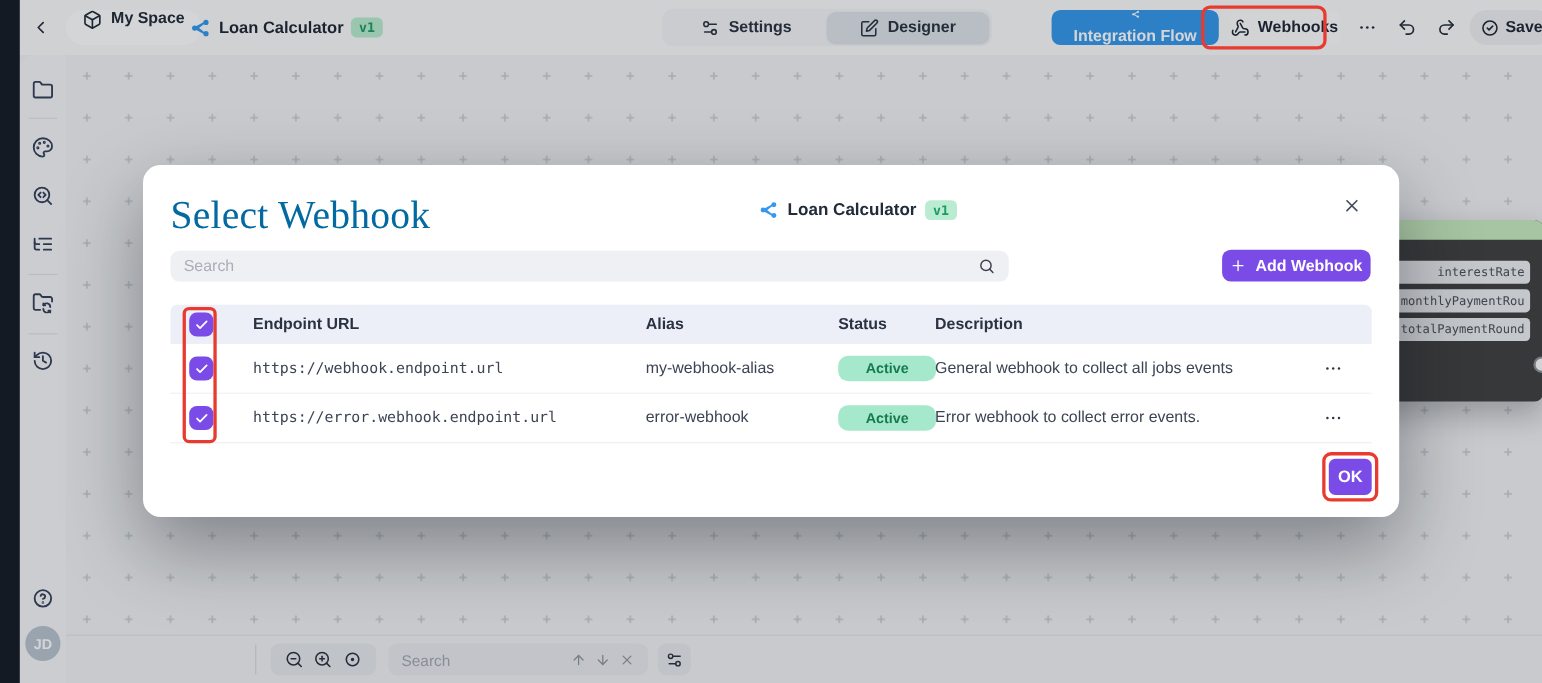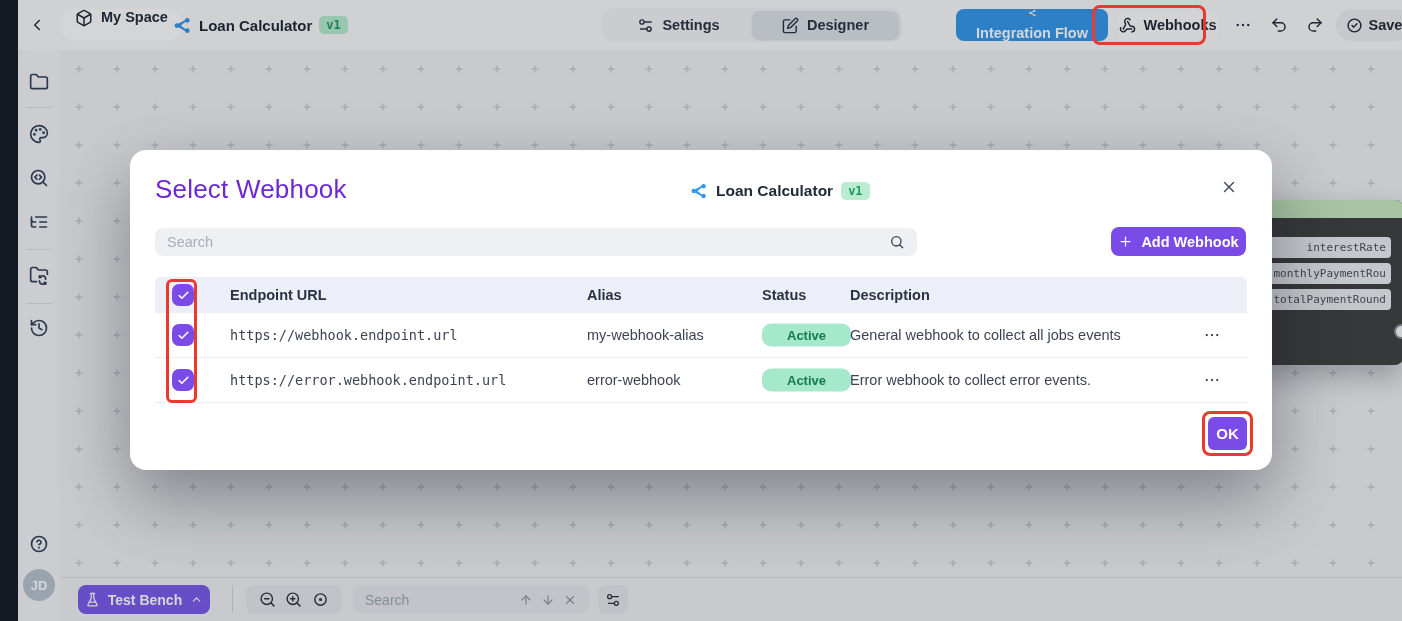--- a/index.html
+++ b/index.html
@@ -54,21 +54,21 @@
   .bb-search { position:absolute; left:335px; top:535px; width:236px; height:29px; background:#e9ebef; border-radius:8px; display:flex; align-items:center; padding:0 12px; gap:8px; }
   .bb-search input { flex:1; border:none; outline:none; background:transparent; font-size:14px; color:#3c4453; font-family:"Liberation Sans", sans-serif; min-width:0; }
   .bb-search input::placeholder { color:#a3a9b4; }
   .bb-ic { width:14px; height:14px; color:#8f96a0; cursor:pointer; flex:0 0 auto; }
   .btn-bb-settings { position:absolute; left:580px; top:535px; width:30px; height:29px; background:#e7e9ed; border-radius:8px; display:flex; align-items:center; justify-content:center; color:#2a3342; cursor:pointer; }
   .help { position:absolute; left:11px; top:484px; width:20px; height:20px; color:#33405a; cursor:pointer; }
 
   
   .dim { position:absolute; inset:0; background:rgba(18,22,30,.18); z-index:50; }
   .modal { position:absolute; left:130px; top:150px; width:1142px; height:320px; background:#ffffff; border-radius:16px; box-shadow:0 28px 70px rgba(10,15,25,.38); z-index:100; }
-  .m-title { position:absolute; left:25px; top:24px; font-size:26px; font-weight:500; color:#6d28d9; letter-spacing:.2px; }
+  .m-title { position:absolute; left:25px; top:24px; font-size:36px; font-weight:500; color:#0369a1; letter-spacing:.2px;font-family:Liberation Serif, serif; }
   .m-app { position:absolute; left:560px; top:29px; height:24px; display:flex; align-items:center; gap:8px; }
   .m-app .name { font-size:15.5px; font-weight:600; color:#222b3a; }
   .m-close { position:absolute; right:34px; top:28px; width:18px; height:18px; color:#454d5b; cursor:pointer; }
   .m-search { position:absolute; left:25px; top:78px; width:762px; height:28px; background:#eef0f3; border-radius:8px; display:flex; align-items:center; padding:0 12px; }
   .m-search input { flex:1; border:none; outline:none; background:transparent; font-size:14.5px; color:#3c4453; font-family:"Liberation Sans", sans-serif; }
   .m-search input::placeholder { color:#a9aeb9; }
   .m-search .sic { width:16px; height:16px; color:#3a4150; cursor:pointer; }
   .btn-add { position:absolute; right:26px; top:77px; width:135px; height:29px; background:#7b4be8; border-radius:8px; color:#fff; display:flex; align-items:center; justify-content:center; gap:8px; font-size:14.5px; font-weight:600; cursor:pointer; }
 
   .m-table { position:absolute; left:25px; top:127px; width:1092px; }
@@ -264,31 +264,20 @@
     </div>
 
     <div class="node-card">
       <div class="node-head"></div>
       <div class="node-chip" style="top:37px">interestRate</div>
       <div class="node-chip" style="top:63px">t.monthlyPaymentRou</div>
       <div class="node-chip" style="top:89px">t.totalPaymentRound</div>
     </div>
     <div class="node-port"></div>
 
-    <div class="btn-testbench">
-      <svg class="st" width="15" height="15" viewBox="0 0 24 24">
-          <path d="M10 2v7.5a2 2 0 0 1-.2.9L4.7 20.5a1 1 0 0 0 .9 1.5h12.8a1 1 0 0 0 .9-1.5L14.2 10.4a2 2 0 0 1-.2-.9V2"></path>
-          <path d="M8.5 2h7"></path>
-          <path d="M7 16h10"></path>
-        </svg>
-      <span>Test Bench</span>
-      <svg class="st" width="13" height="13" viewBox="0 0 24 24">
-          <polyline points="6 15 12 9 18 15"></polyline>
-        </svg>
-    </div>
     <div class="bb-div"></div>
     <div class="zoom-group">
       <svg class="st" width="17" height="17" viewBox="0 0 24 24">
           <circle cx="11" cy="11" r="8"></circle>
           <path d="m21 21-4.3-4.3"></path>
           <path d="M8 11h6"></path>
         </svg>
       <svg class="st" width="17" height="17" viewBox="0 0 24 24">
           <circle cx="11" cy="11" r="8"></circle>
           <path d="m21 21-4.3-4.3"></path>

